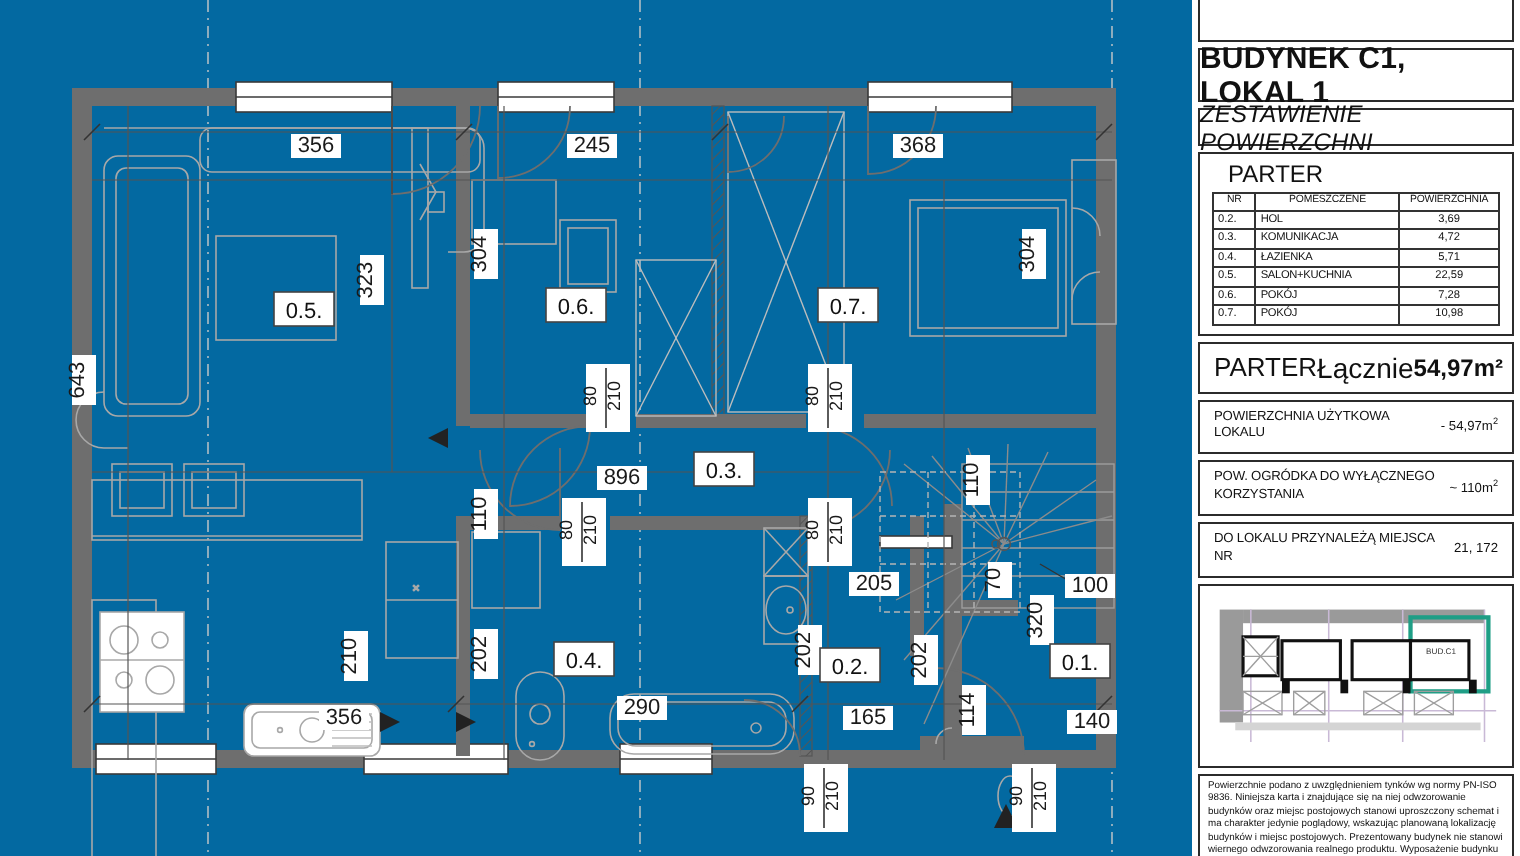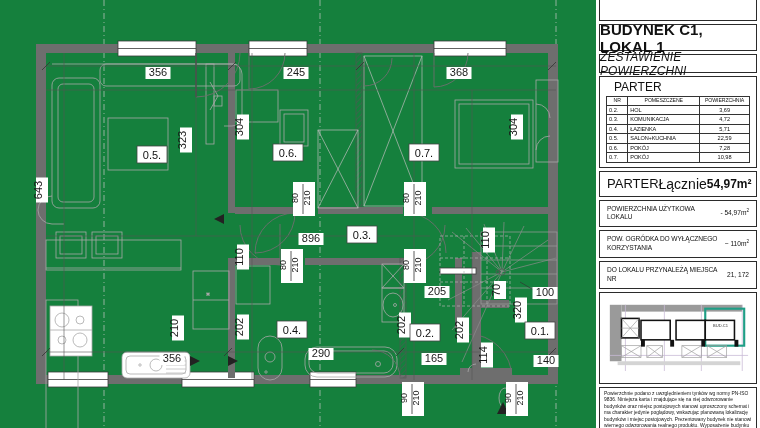--- a/index.html
+++ b/index.html
@@ -1,20 +1,20 @@
 <!DOCTYPE html>
 <html><head>
 <meta charset="utf-8">
 <style>
   html,body{margin:0;padding:0;background:#ffffff;}
   body{width:760px;height:428px;overflow:hidden;font-family:"Liberation Sans",sans-serif;}
   #app{position:relative;width:760px;height:428px;background:#fff;}
 
   
-  #plan{position:absolute;left:0;top:0;width:596px;height:428px;background:#15803d;overflow:hidden;}
+  #plan{position:absolute;left:0;top:0;width:596px;height:428px;background:#0369a1;overflow:hidden;}
   #plan svg{position:absolute;left:0;top:0;}
 
   .dimtxt{font-family:"Liberation Sans",sans-serif;font-size:11px;fill:#1a1a1a;}
   .dimtxt-sm{font-family:"Liberation Sans",sans-serif;font-size:9px;fill:#1a1a1a;}
   .roomlbl{font-family:"Liberation Sans",sans-serif;font-size:11px;fill:#111;}
 
   
   #panel{position:absolute;left:596px;top:0;width:164px;height:428px;background:#fff;
          box-sizing:border-box;}
   .pbox{box-sizing:border-box;border:1px solid #2b2b2b;margin:0 3px 3px 3px;background:#fff;}

